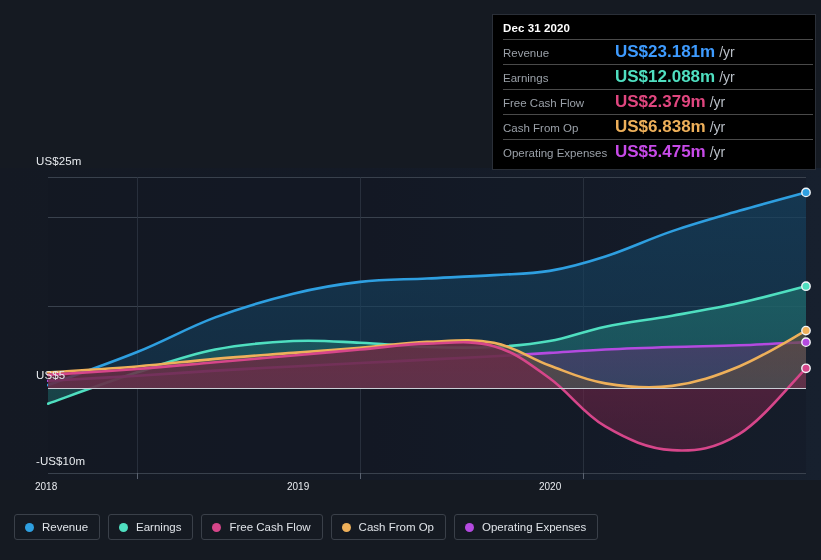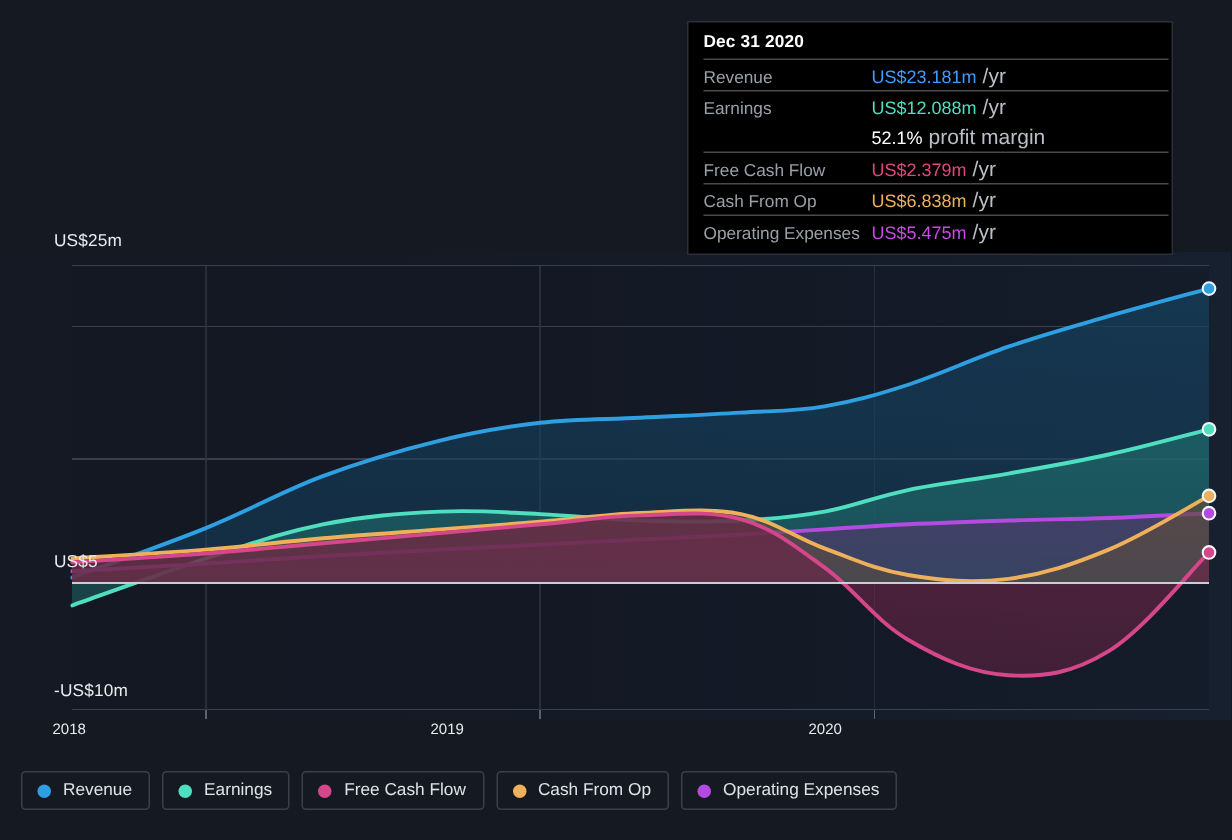--- a/index.html
+++ b/index.html
@@ -52,21 +52,21 @@
     position: absolute;
     color: #e8ebef;
     font-size: 10px;
     top: 481px;
     white-space: nowrap;
   }
 
   
   #tooltip {
     position: absolute;
-    left: 458px;
+    left: 492px;
     top: 14px;
     width: 324px;
     background: #000000;
     border: 1px solid #2a2f38;
     box-sizing: border-box;
     padding: 6px 2px 5px 10px;
     z-index: 40;
   }
   #tooltip-title {
     color: #ffffff;
@@ -84,22 +84,22 @@
   }
   .tt-row.no-rule { border-top: none; }
   .tt-key {
     color: #9aa0a8;
     font-size: 11.5px;
     width: 112px;
     flex: 0 0 112px;
     white-space: nowrap;
   }
   .tt-val {
-    font-size: 12px;
-    font-weight: normal;
+    font-size: 17px;
+    font-weight: bold;
     white-space: nowrap;
   }
   .tt-unit {
     color: #b9bfc7;
     font-size: 14px;
     margin-left: 4px;
     font-weight: normal;
     white-space: nowrap;
   }
 
@@ -219,25 +219,20 @@
         <div class="tt-row">
           <div class="tt-key">Revenue</div>
           <div class="tt-val" style="color: rgb(62, 155, 255);">US$23.181m</div>
           <div class="tt-unit">/yr</div>
         </div>
         <div class="tt-row">
           <div class="tt-key">Earnings</div>
           <div class="tt-val" style="color: rgb(79, 223, 192);">US$12.088m</div>
           <div class="tt-unit">/yr</div>
         </div>
-        <div class="tt-row no-rule">
-          <div class="tt-key"></div>
-          <div class="tt-val" style="color: rgb(255, 255, 255);">52.1%</div>
-          <div class="tt-unit">profit margin</div>
-        </div>
         <div class="tt-row">
           <div class="tt-key">Free Cash Flow</div>
           <div class="tt-val" style="color: rgb(224, 70, 127);">US$2.379m</div>
           <div class="tt-unit">/yr</div>
         </div>
         <div class="tt-row">
           <div class="tt-key">Cash From Op</div>
           <div class="tt-val" style="color: rgb(238, 176, 90);">US$6.838m</div>
           <div class="tt-unit">/yr</div>
         </div>

